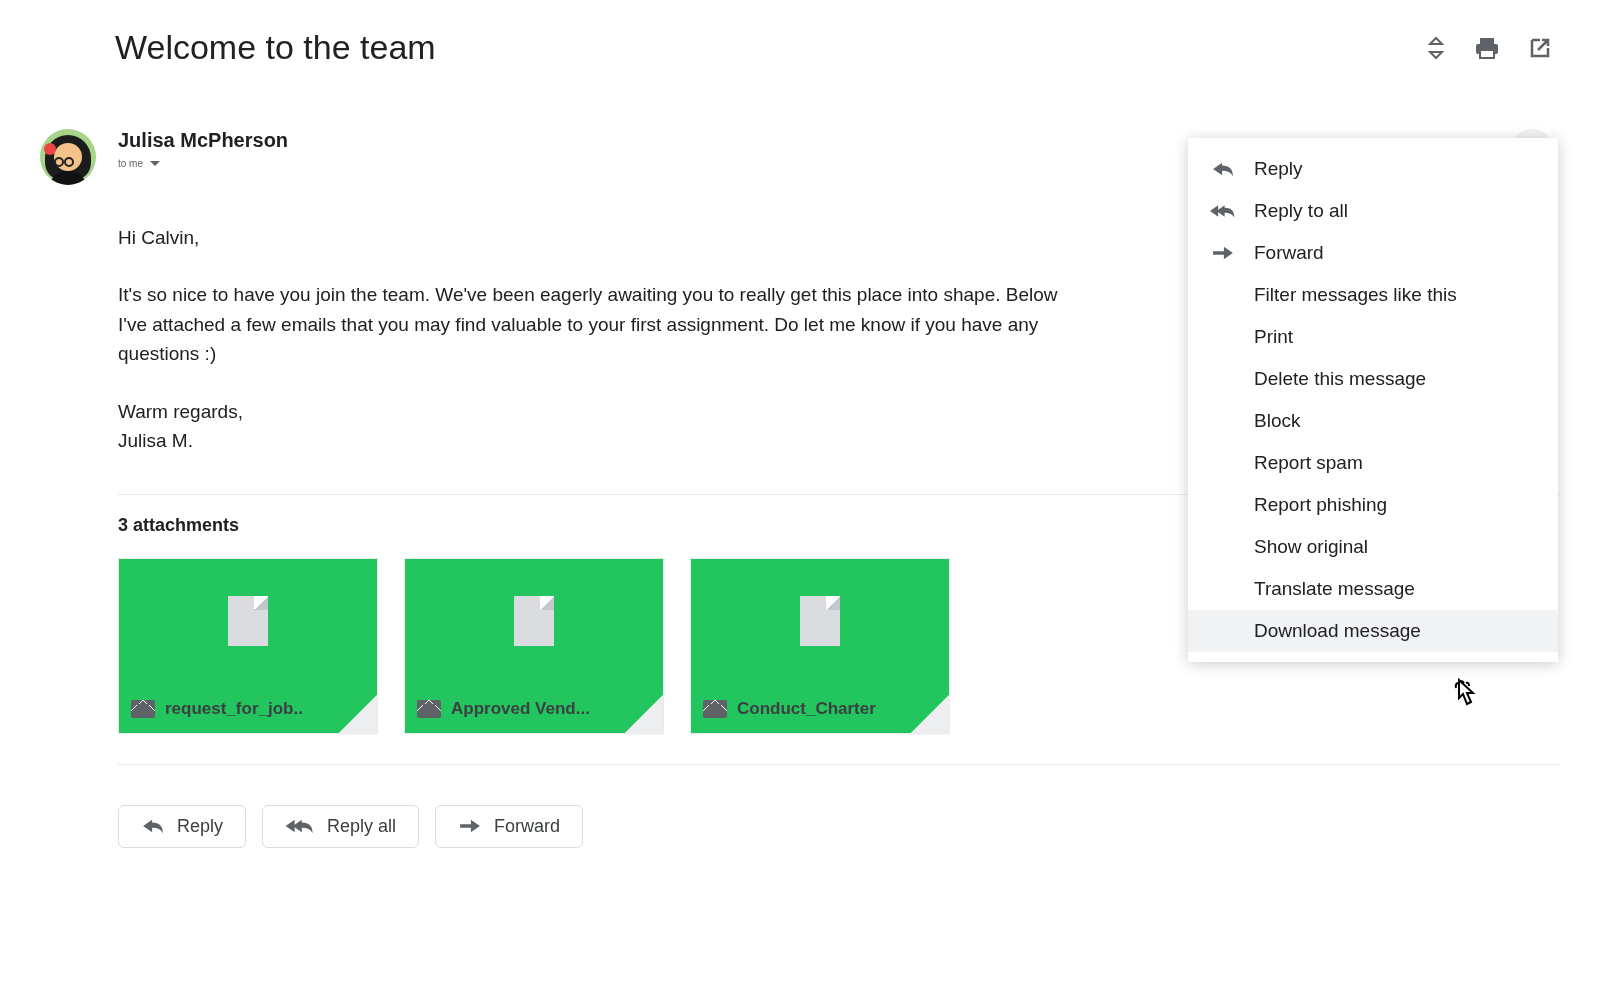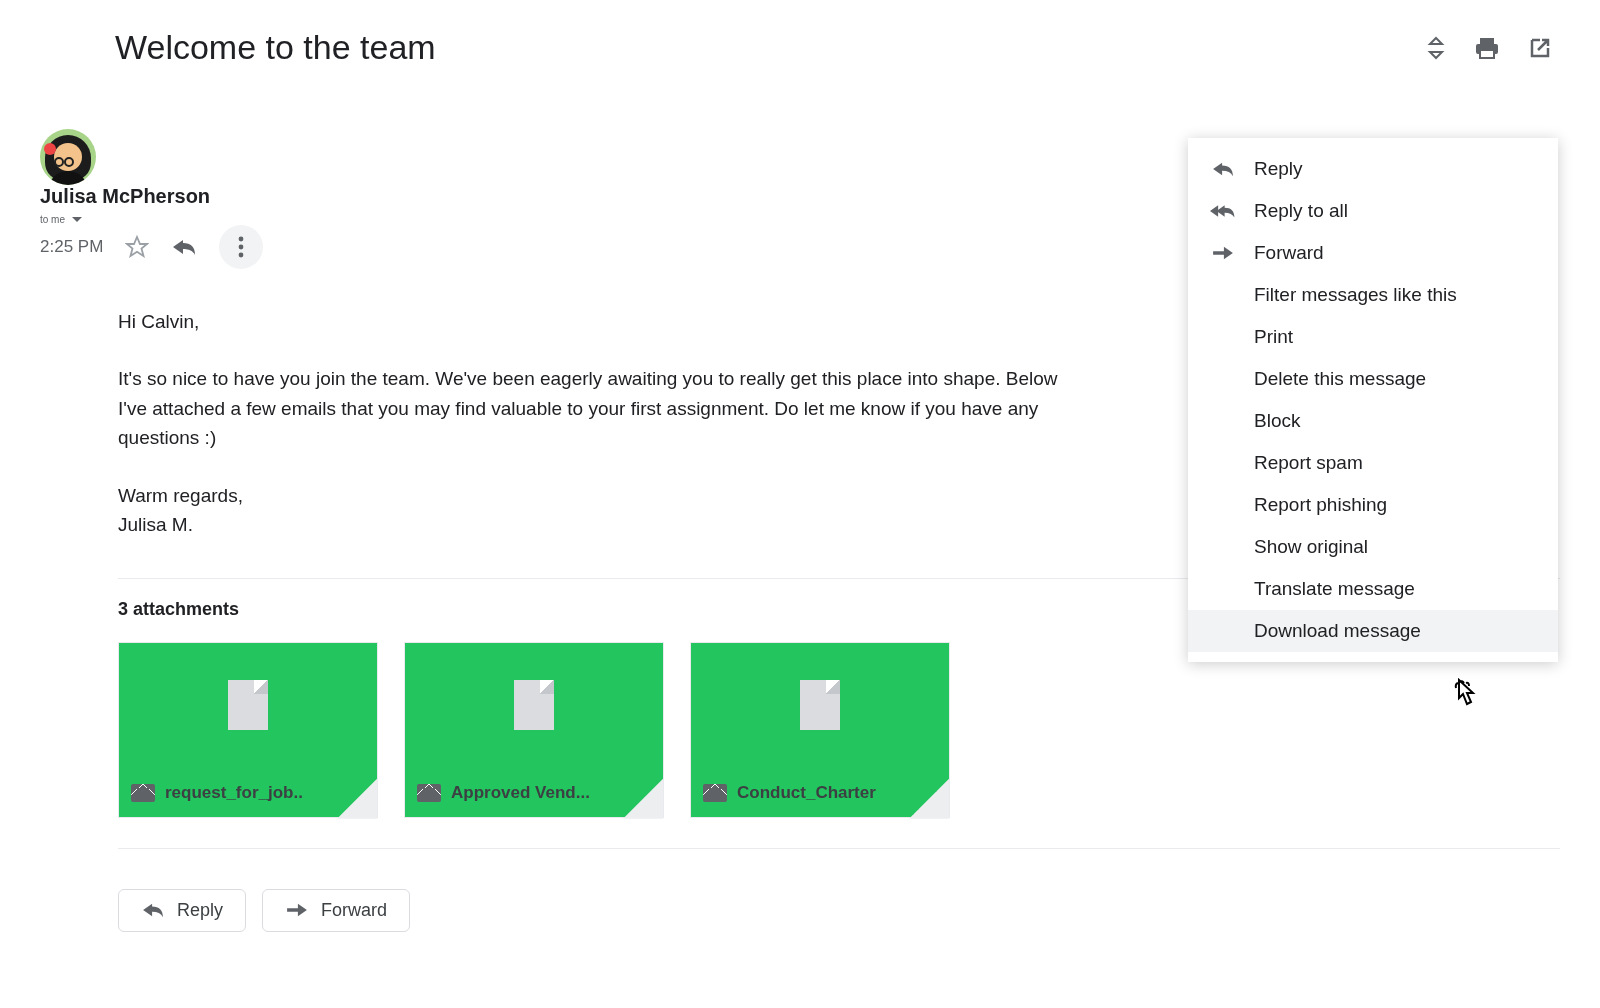--- a/index.html
+++ b/index.html
@@ -31,21 +31,20 @@
     gap: 28px;
     align-items: center;
     color: #5f6368;
     margin-right: 8px;
   }
   .subject-actions .iconbtn { cursor: pointer; }
   .sender-row {
     display: flex;
     align-items: flex-start;
     margin-top: 62px;
-    flex-direction: column;
   }
   .avatar {
     width: 56px; height: 56px; border-radius: 50%;
     background: #a8d48a;
     position: relative;
     margin-right: 22px;
     overflow: hidden;
     flex-shrink: 0;
   }
   .avatar .hair { position:absolute; width:46px; height:46px; top:6px; left:5px; background:#1c1c1c; border-radius:50% 50% 40% 40%; }
@@ -321,20 +320,27 @@
   <hr class="sep2">
 
   <div class="bottom-actions">
     <div class="btn">
       <svg width="24" height="18" viewBox="0 0 26 20">
           <path d="M12 3 L2 10 L12 17 L12 12 C18 12 22 14 24 18 C24 10 20 6 12 6 Z" fill="#5f6368"></path>
         </svg>
       <span>Reply</span>
     </div>
     <div class="btn">
+      <svg width="30" height="18" viewBox="0 0 32 20">
+          <path d="M10 3 L0 10 L10 17 Z" fill="#5f6368"></path>
+          <path d="M18 3 L8 10 L18 17 L18 12 C24 12 28 14 30 18 C30 10 26 6 18 6 Z" fill="#5f6368"></path>
+        </svg>
+      <span>Reply all</span>
+    </div>
+    <div class="btn">
       <svg width="24" height="18" viewBox="0 0 26 20">
           <path d="M14 3 L24 10 L14 17 L14 12 L2 12 L2 8 L14 8 Z" fill="#5f6368"></path>
         </svg>
       <span>Forward</span>
     </div>
   </div>
 
 </div>
 
 <div class="menu">

